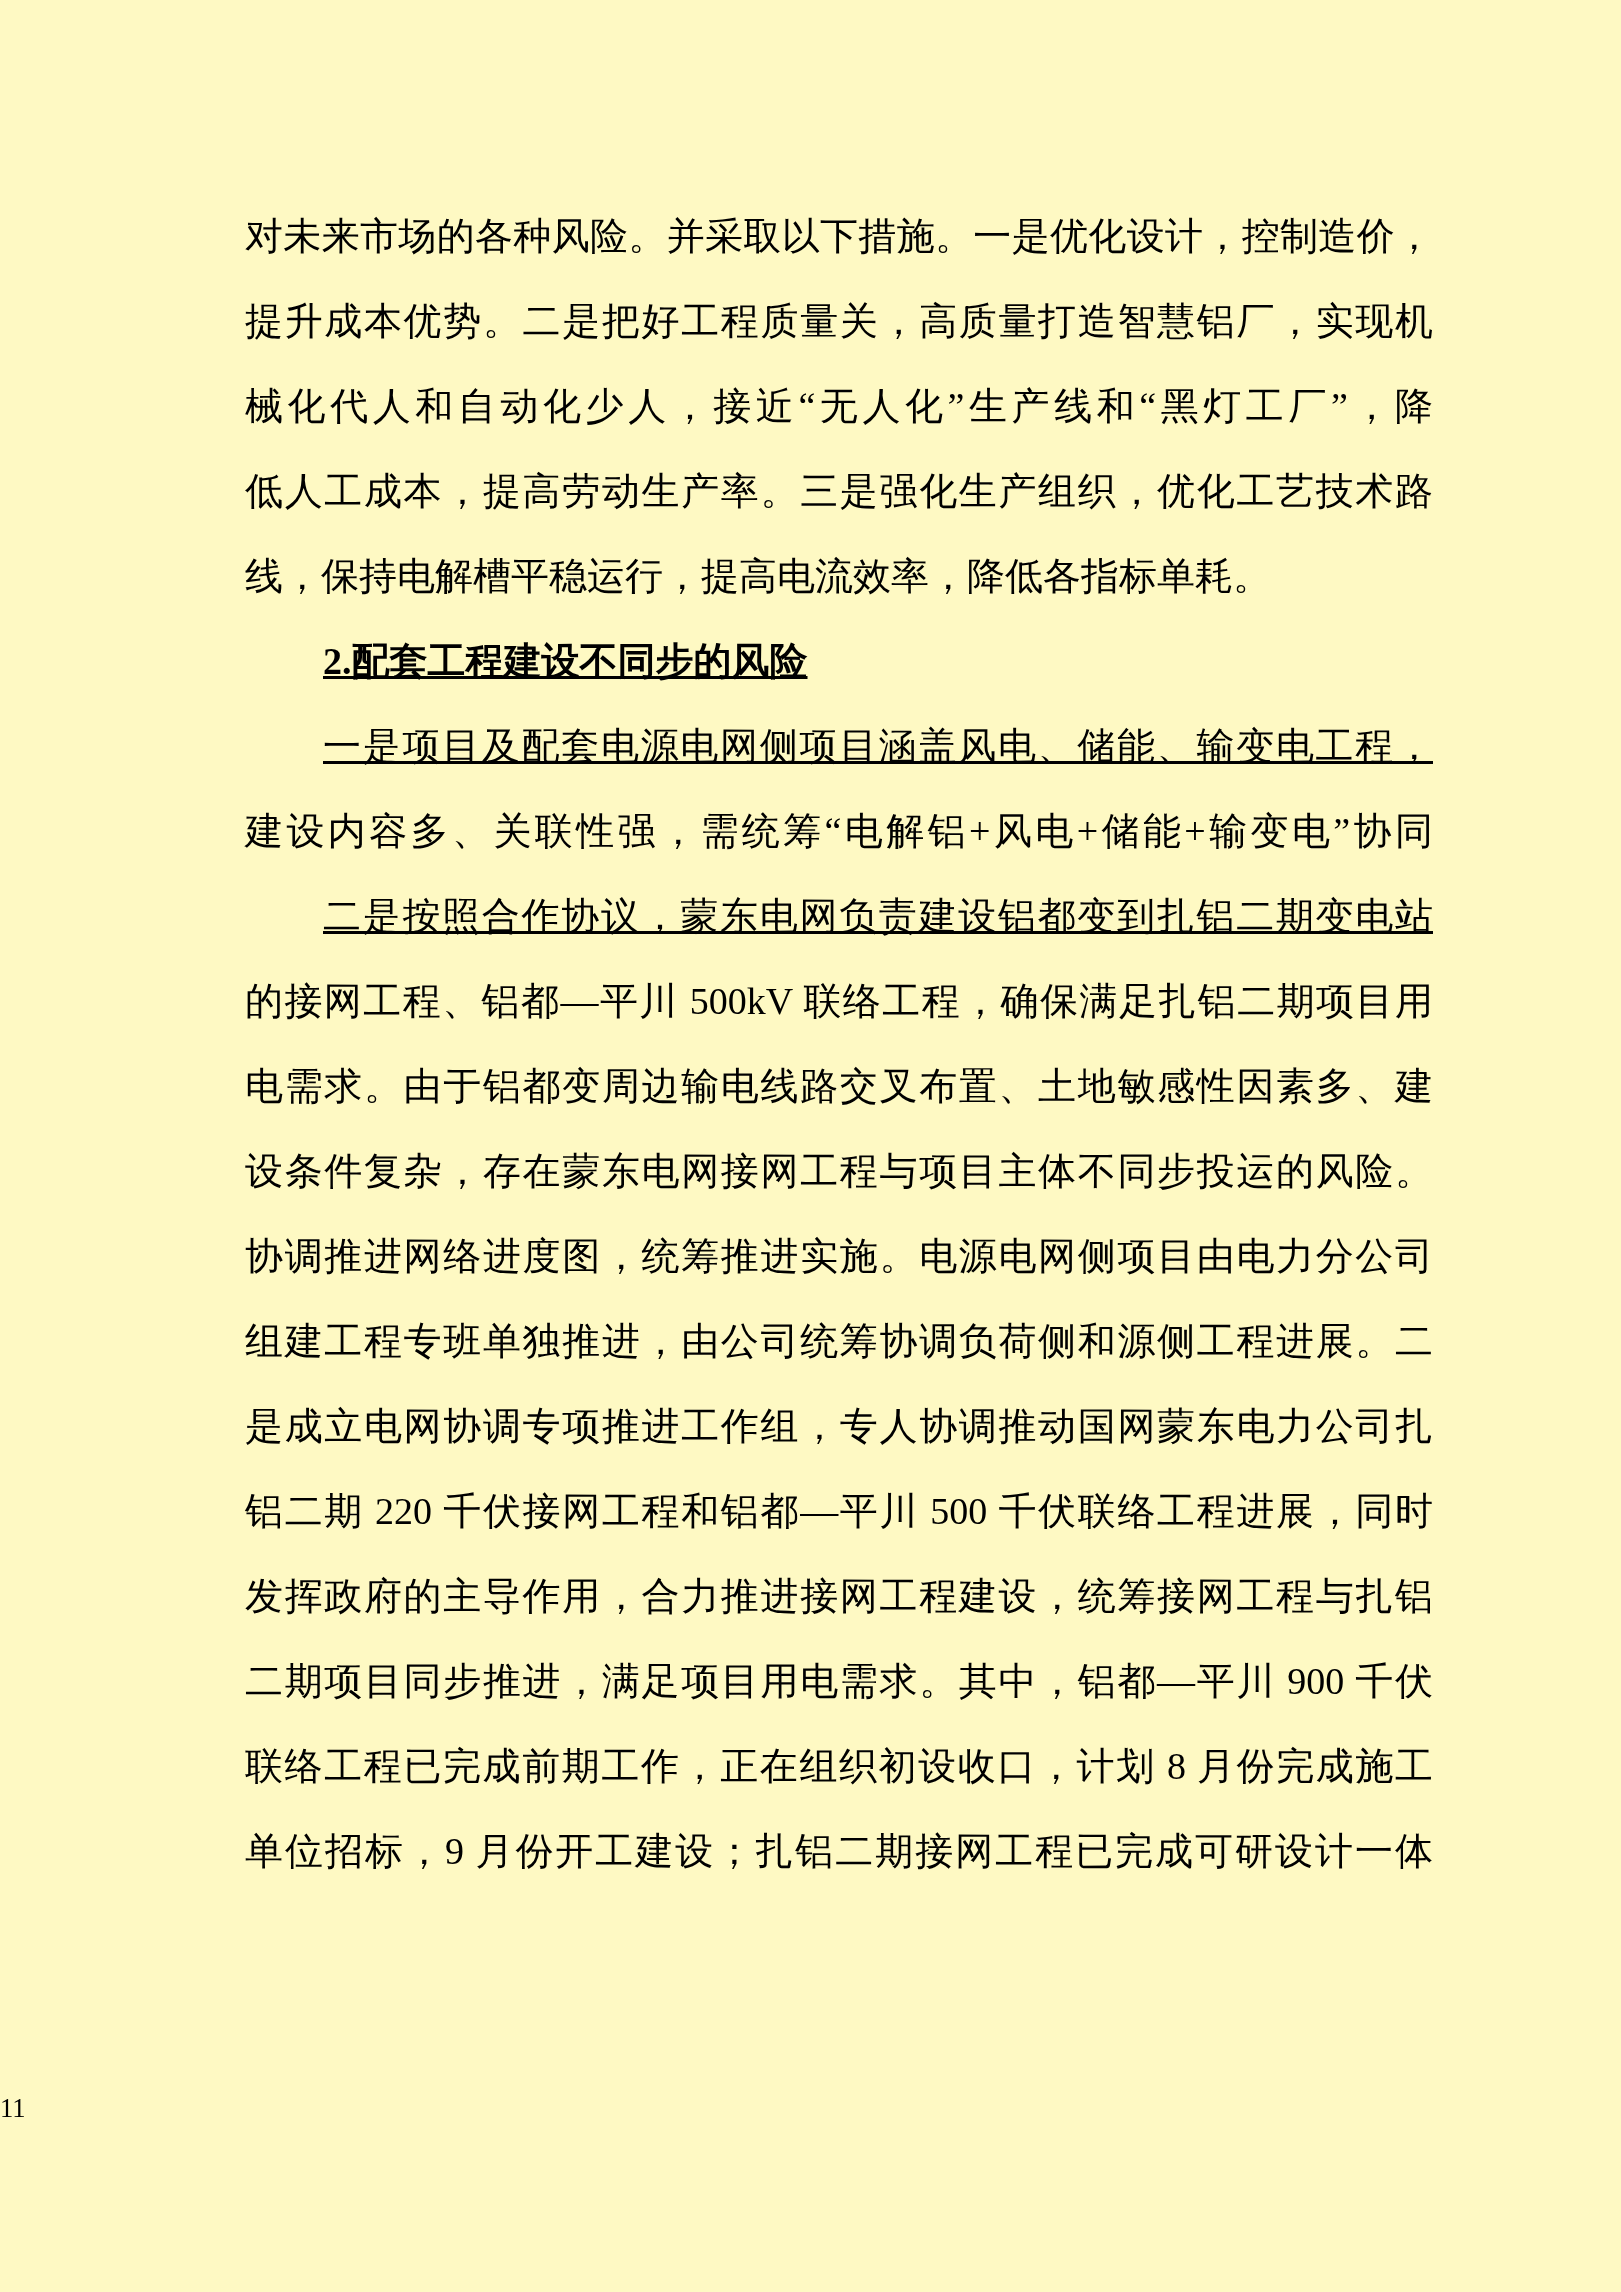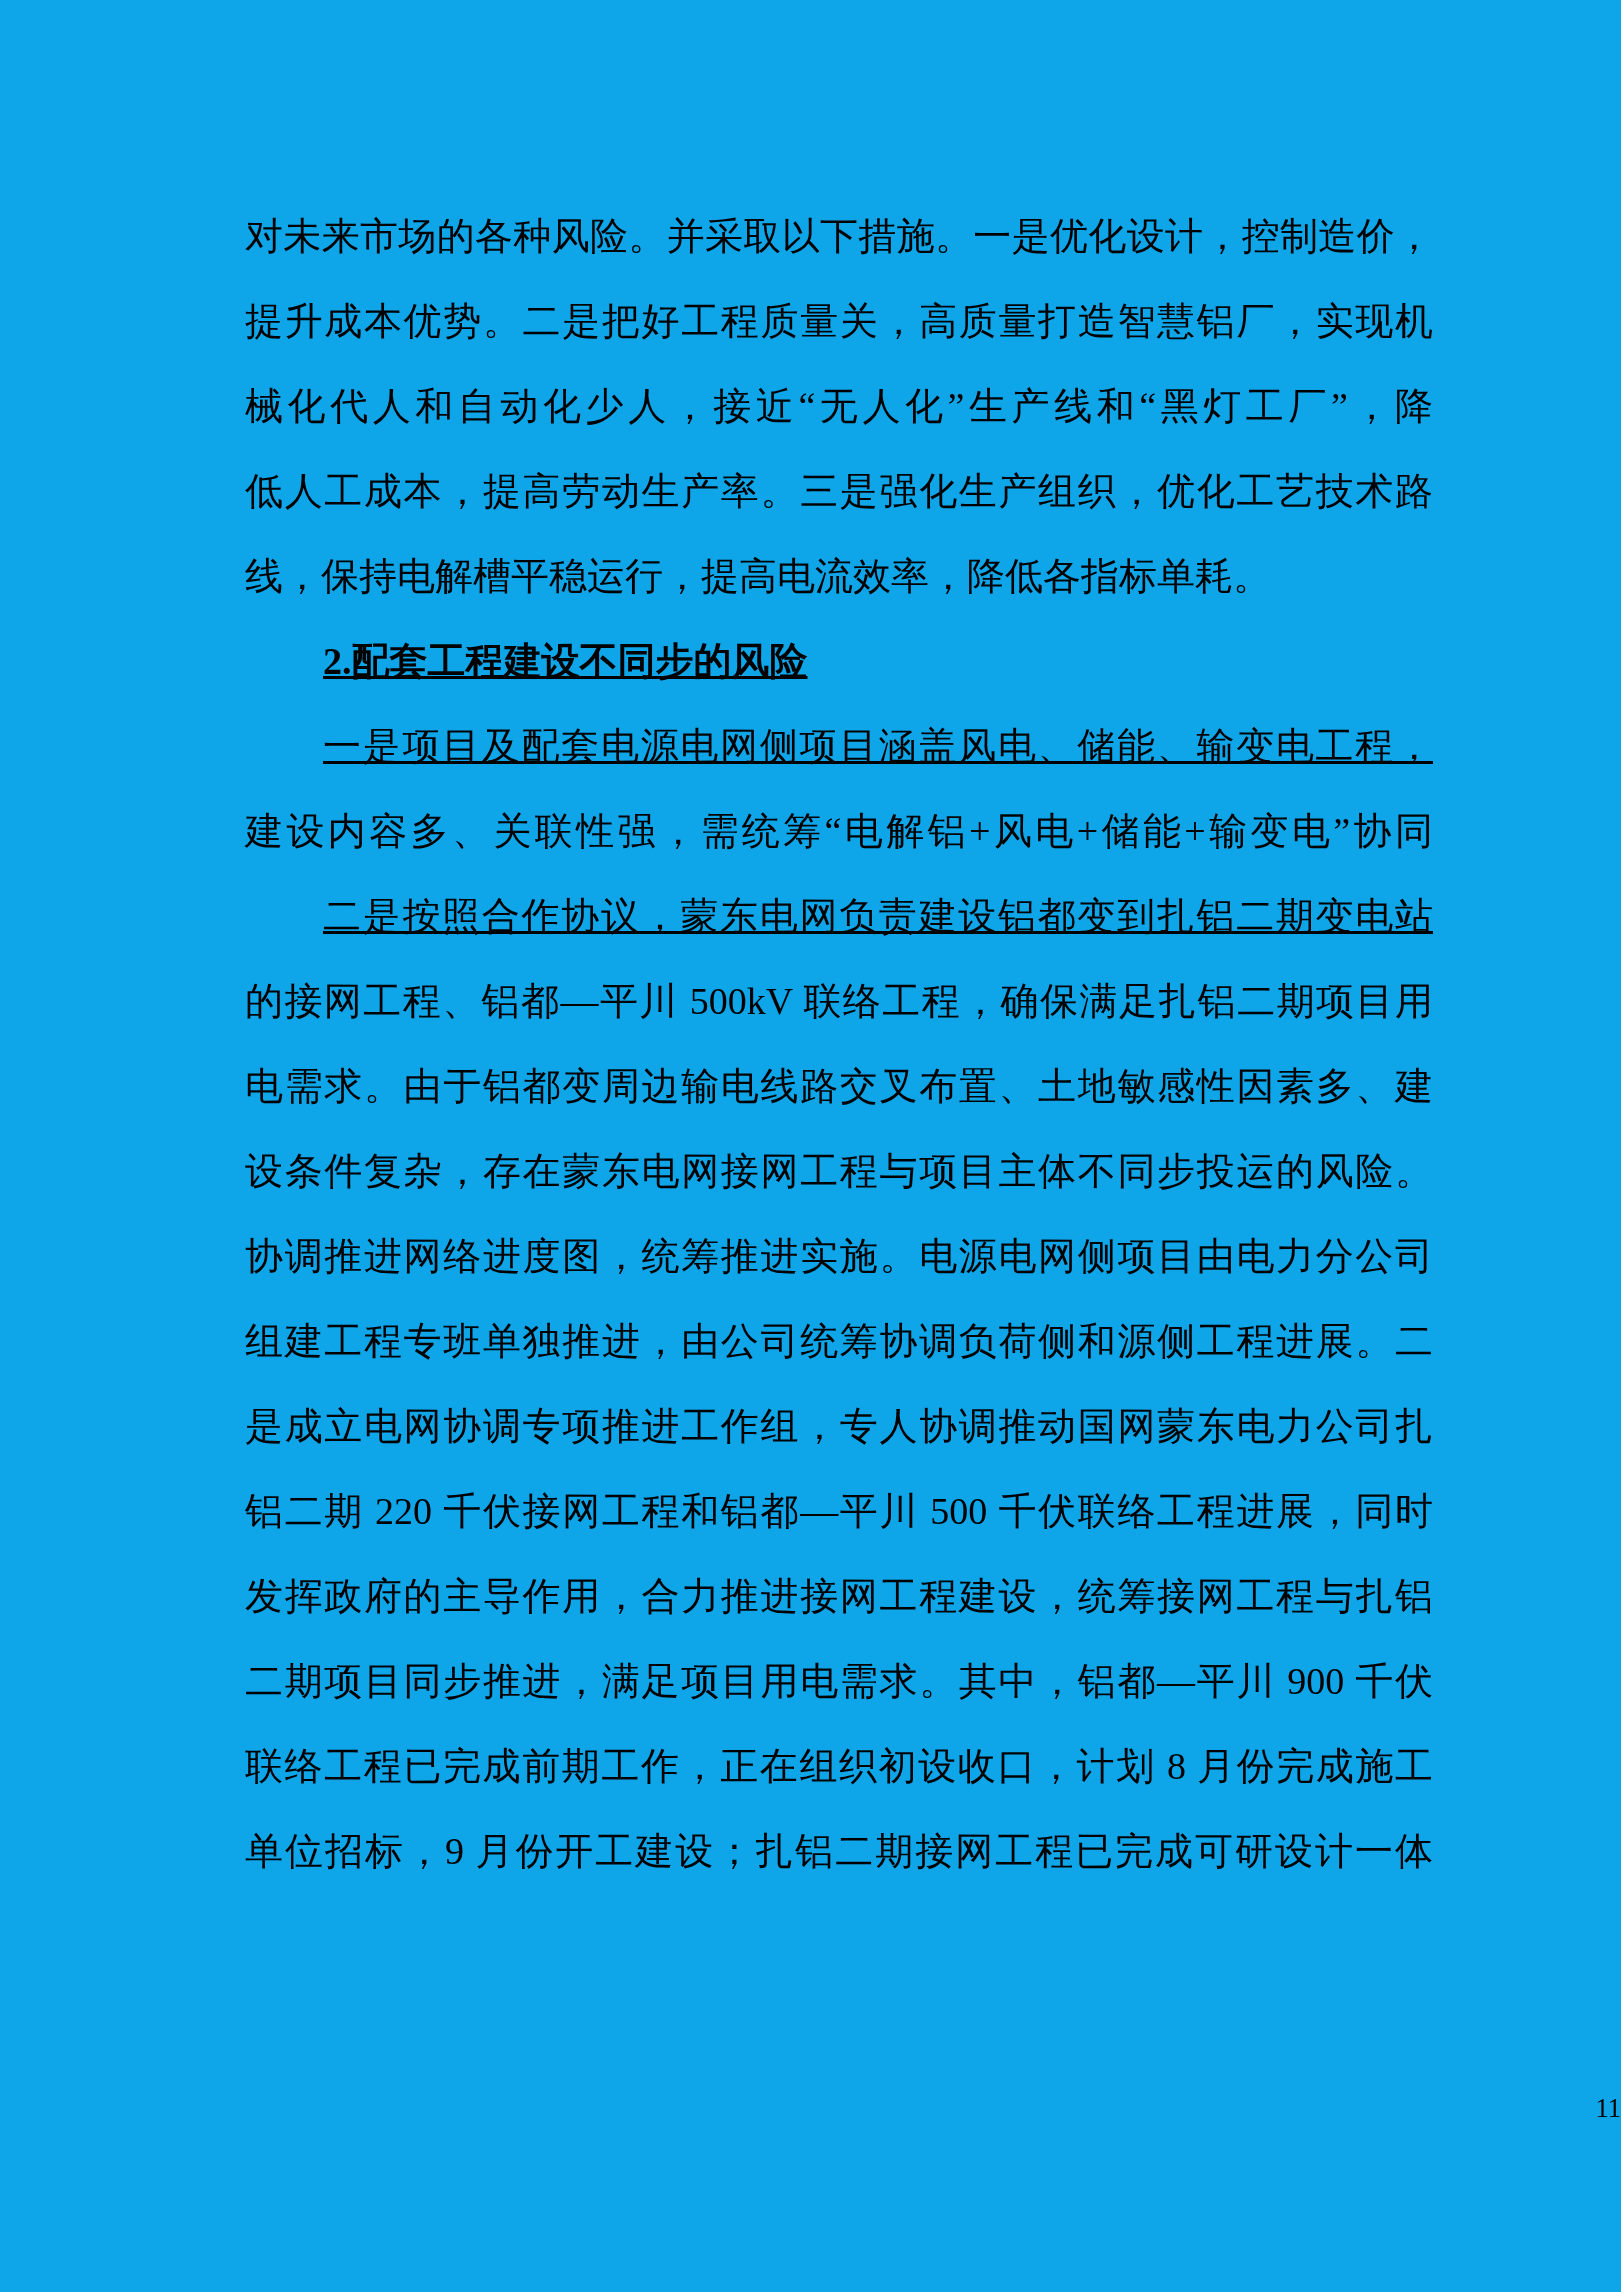--- a/index.html
+++ b/index.html
@@ -4,21 +4,21 @@
 <style>
   html, body {
     margin: 0;
     padding: 0;
     background: #ffffff;
   }
   .page {
     position: relative;
     width: 1621px;
     height: 2293px;
-    background: #0ea5e9;
+    background: #fef9c3;
     overflow: hidden;
     font-family: "Liberation Serif", "DejaVu Serif", serif;
     color: #000000;
   }
   .content {
     position: absolute;
     left: 245px;
     top: 194px;
     width: 1188px;
   }
@@ -42,21 +42,21 @@
     font-weight: bold;
     text-align-last: left;
   }
   .page-number {
     position: absolute;
     left: 0;
     right: 0;
     top: 2086px;
     height: 44px;
     line-height: 44px;
-    text-align: right;
+    text-align: left;
     font-size: 26.5px;
     font-family: "Liberation Serif", "DejaVu Serif", serif;
     color: #000000;
   }
 </style>
 </head>
 <body>
 
 <div class="page">
   <div class="content">

